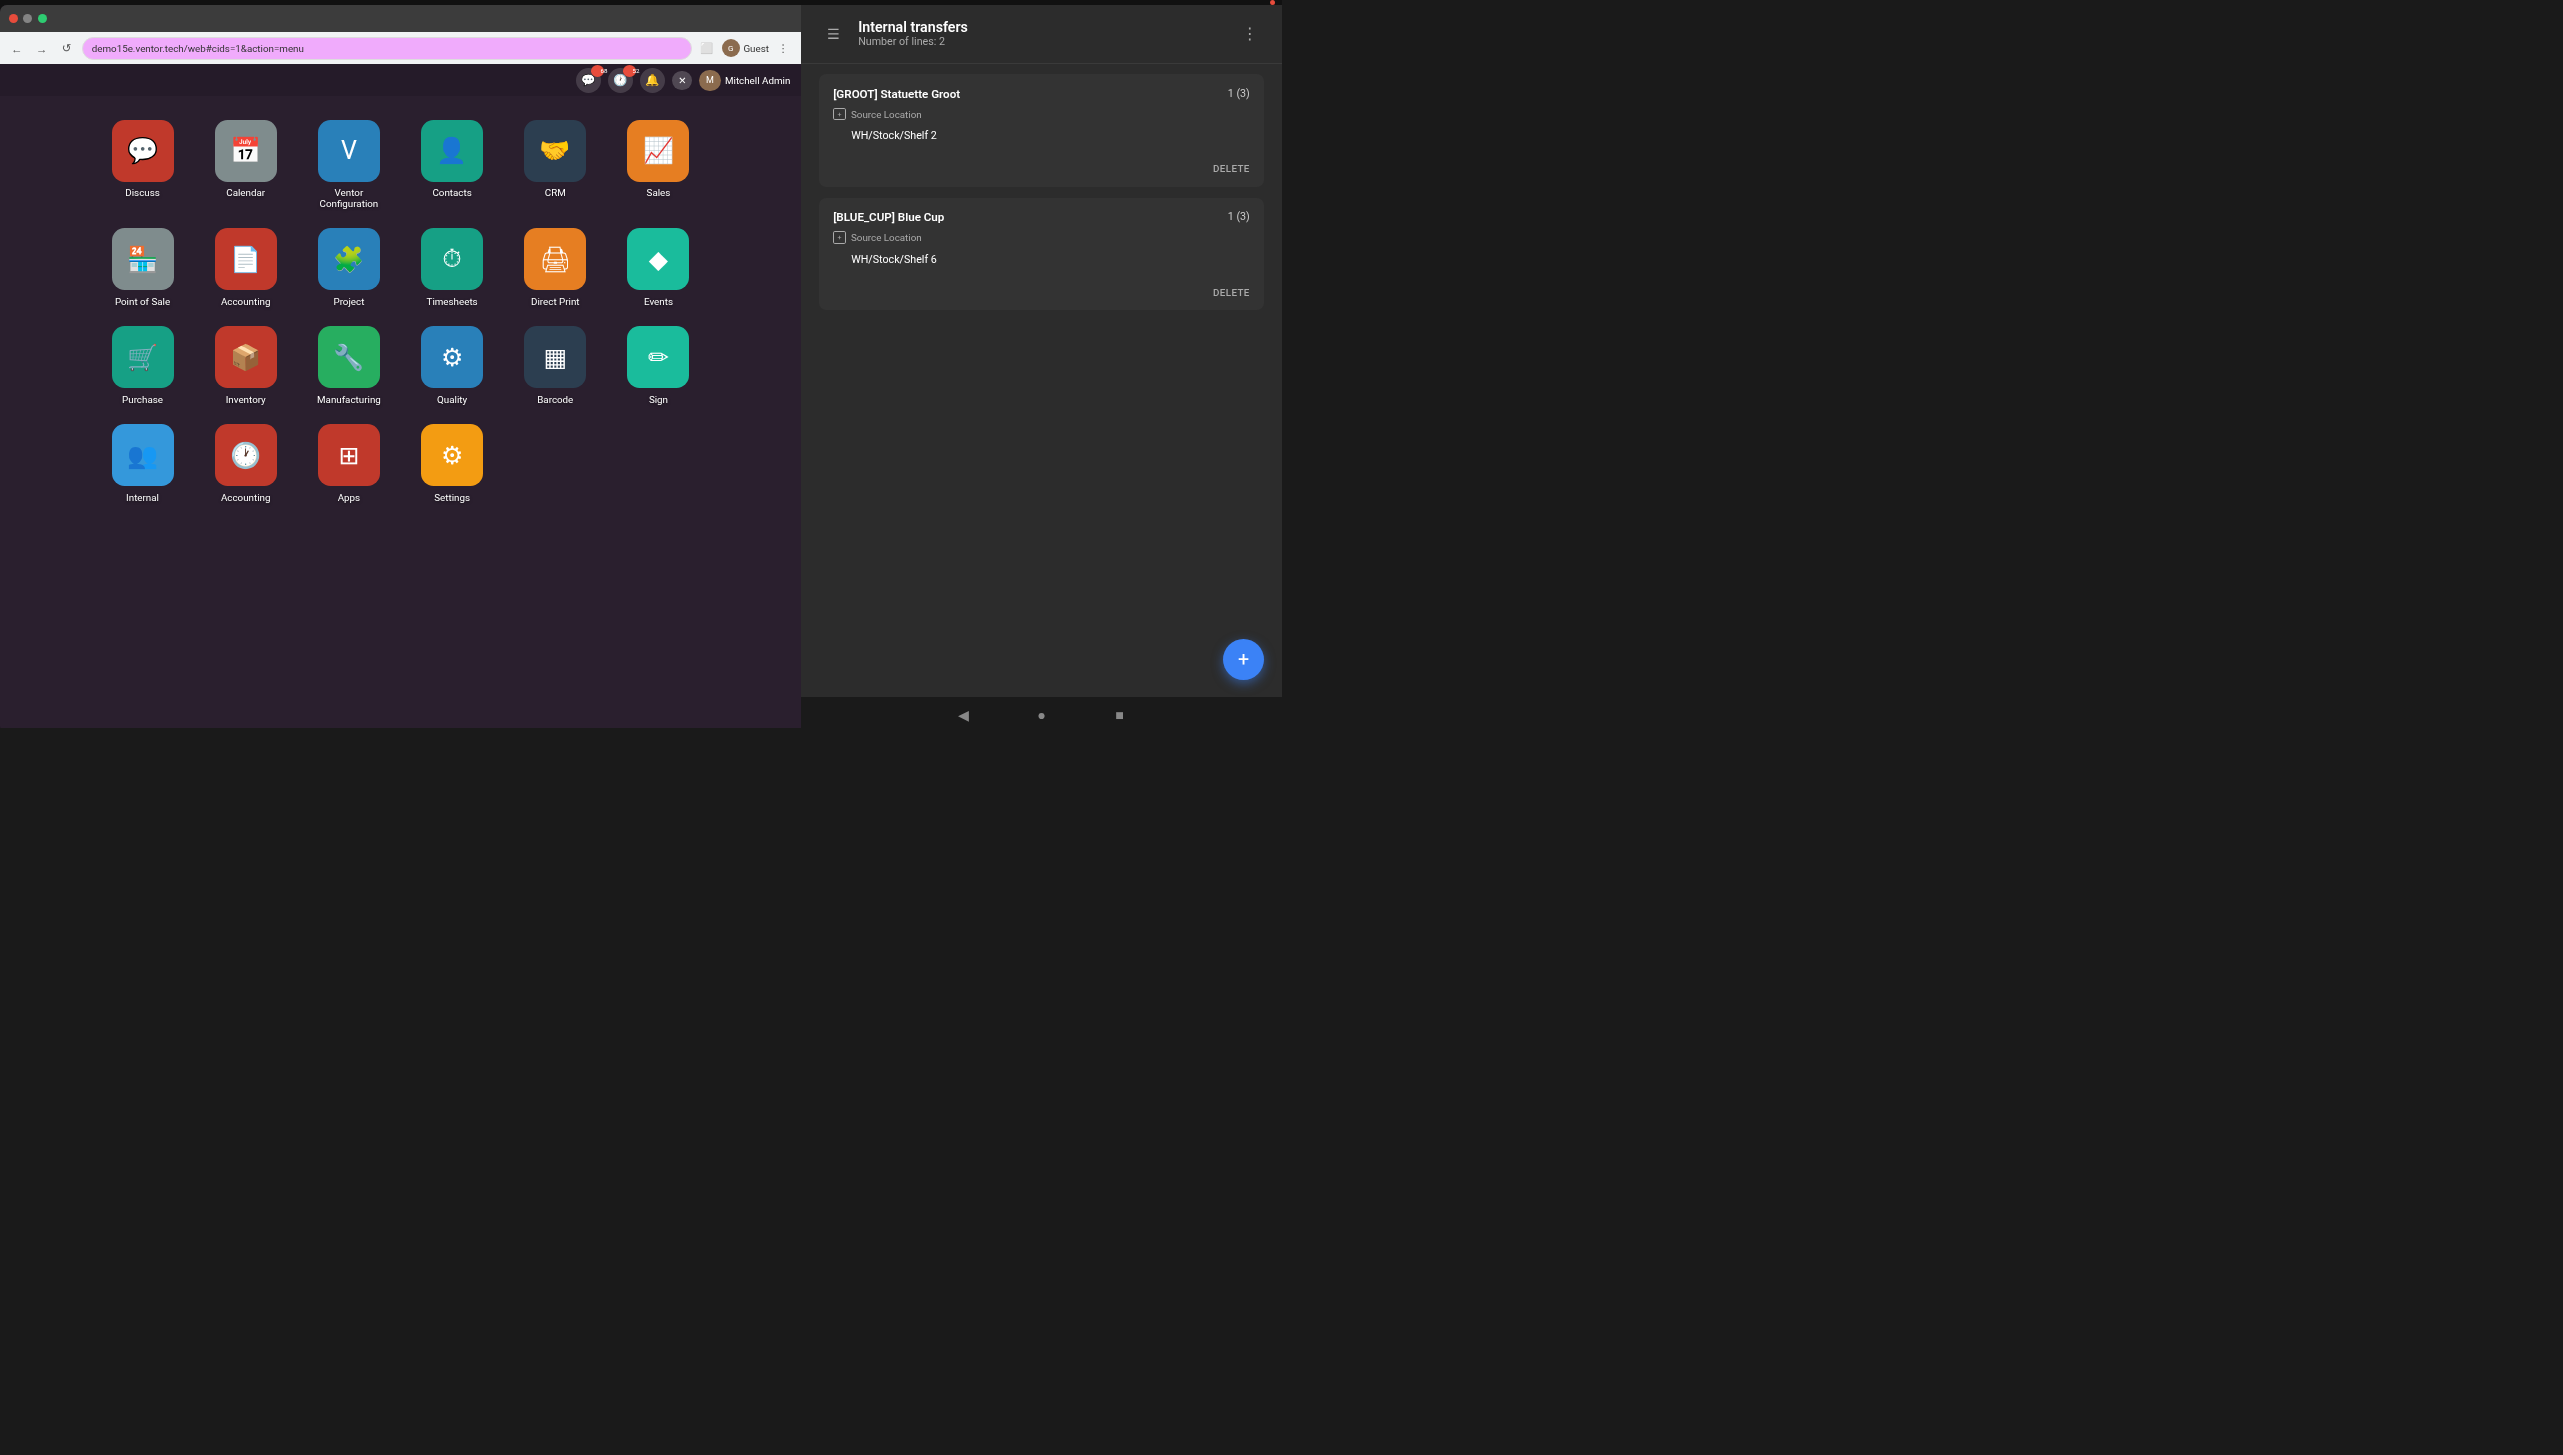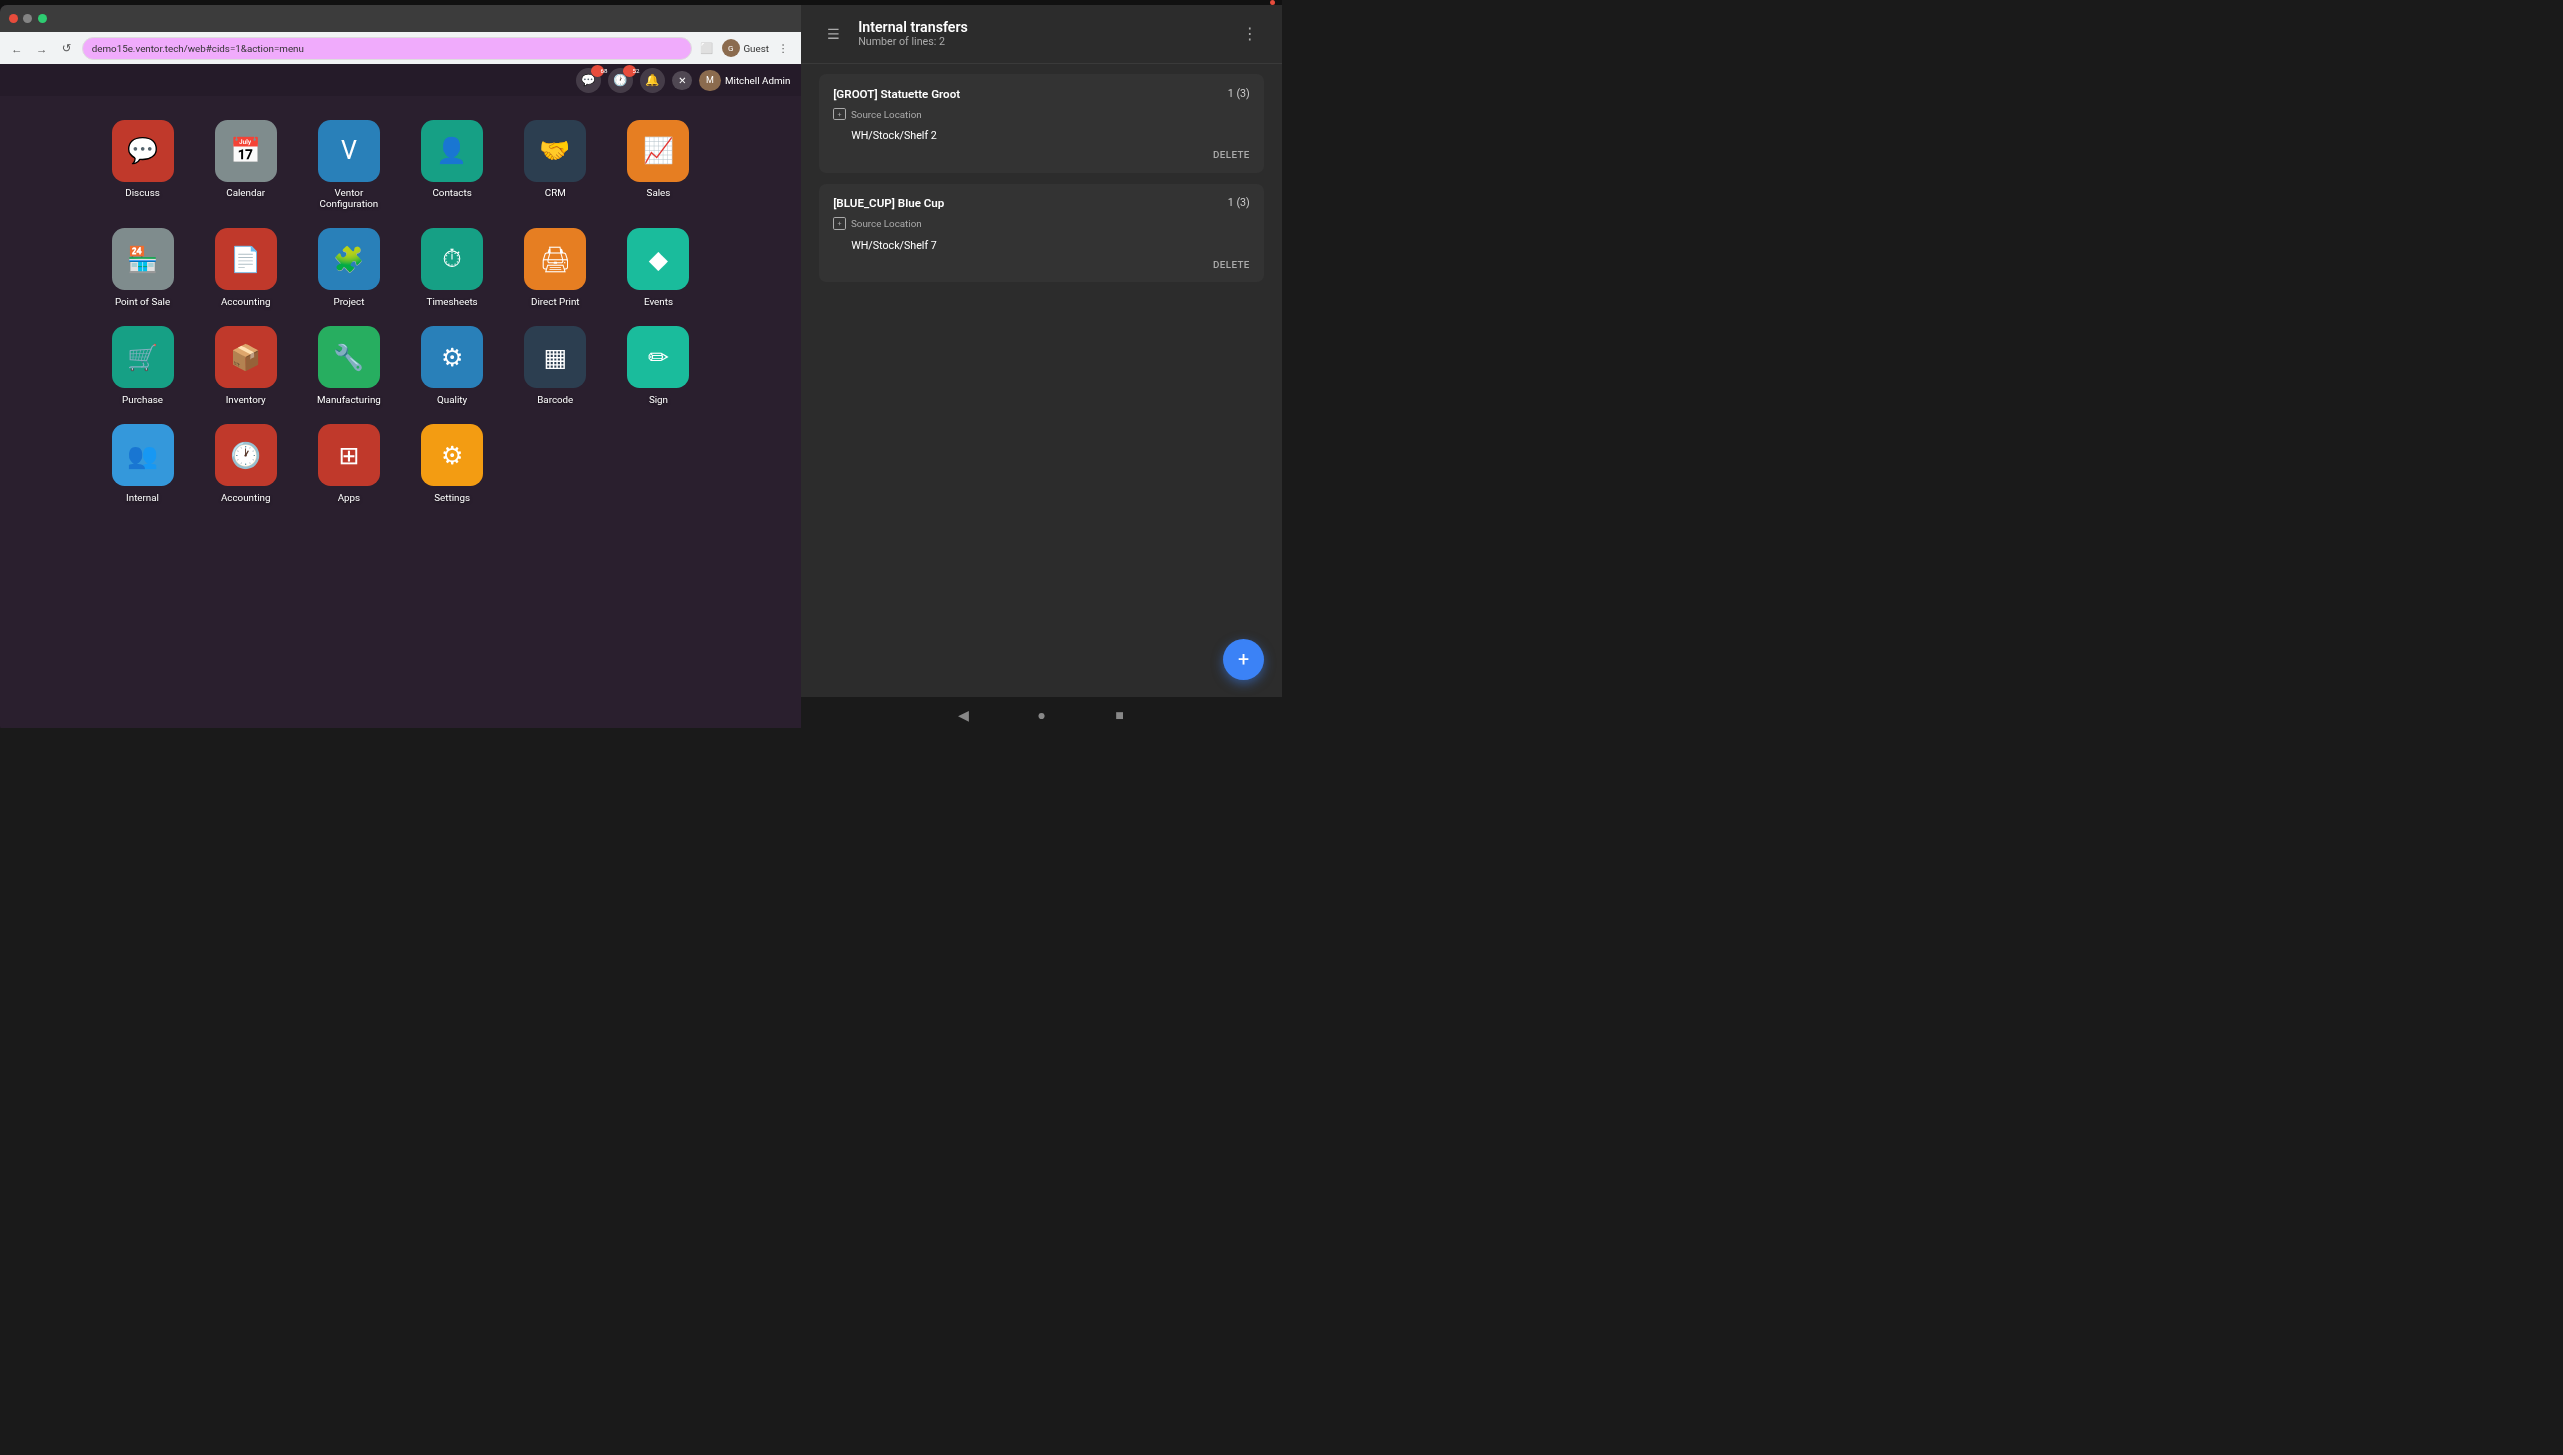--- a/index.html
+++ b/index.html
@@ -354,20 +354,21 @@
     }
     .card-source-value {
       font-size: 10.7px;
       color: white;
       margin-top: 1.8px;
       margin-left: 18px;
     }
     .card-delete-row {
       display: flex;
       justify-content: flex-end;
+      margin-top: 14px;
     }
     .delete-btn {
       font-size: 9.8px;
       color: #aaa;
       cursor: pointer;
       letter-spacing: 0.4px;
       text-transform: uppercase;
       font-weight: 500;
     }
 
@@ -602,21 +603,21 @@
   </div>
           <div class="transfer-card">
     <div class="card-header-row">
       <div class="card-title">[BLUE_CUP] Blue Cup</div>
       <div class="card-qty">1 (3)</div>
     </div>
     <div class="card-source-row">
       <div class="source-icon">+</div>
       <span>Source Location</span>
     </div>
-    <div class="card-source-value">WH/Stock/Shelf 7</div>
+    <div class="card-source-value">WH/Stock/Shelf 6</div>
     <div class="card-delete-row">
       <div class="delete-btn">DELETE</div>
     </div>
   </div>
         </div>
 
       <div class="fab">+</div>
 
       <div class="bottom-nav" style="position:absolute;bottom:0;left:0;right:0;">
         <div class="bottom-nav-btn">◀</div>

